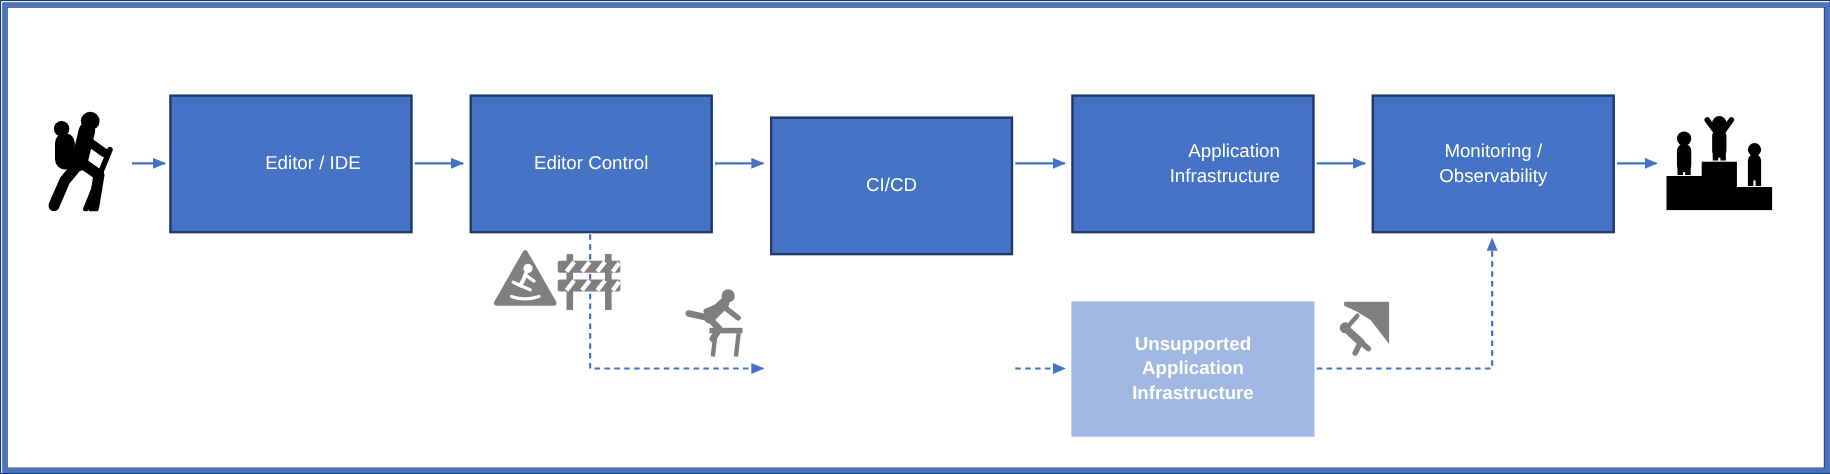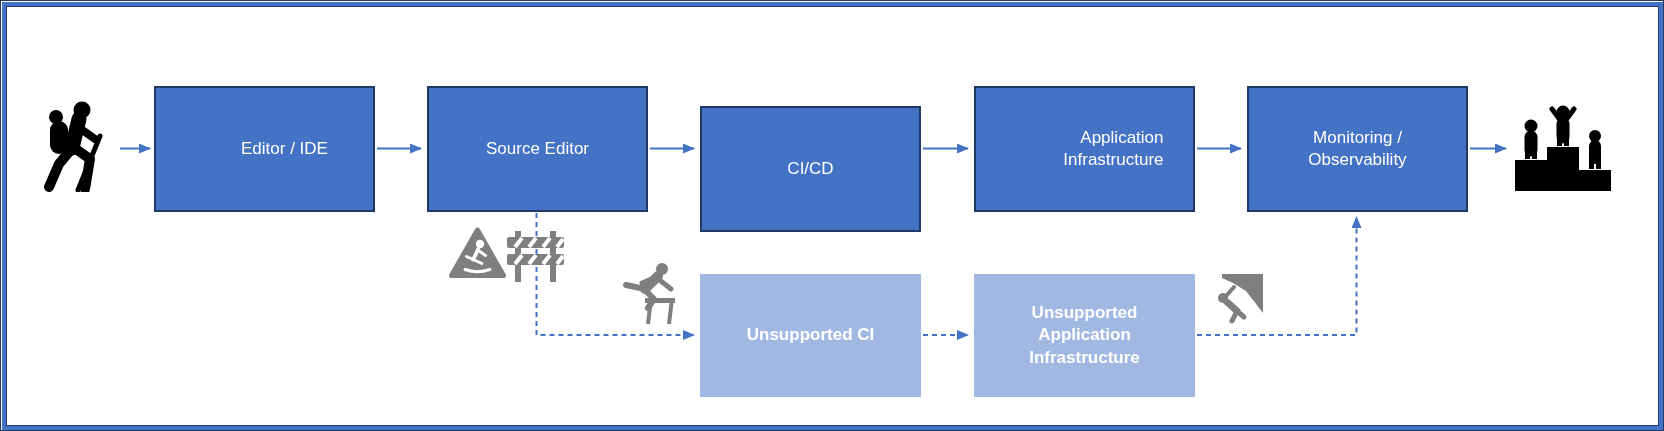--- a/index.html
+++ b/index.html
@@ -75,35 +75,32 @@
 
     <path class="conn dash" d="M536.5 213 V335 H694" marker-end="url(#ah)"></path>
     <path class="conn dash" d="M923 335 H968" marker-end="url(#ah)"></path>
     <path class="conn dash" d="M1197 335 H1356.5 V217" marker-end="url(#ah)"></path>
   </svg>
 
   <div class="node primary" style="left:154px; top:86px;padding-left:40px;">
     <span>Editor / IDE</span>
   </div>
   <div class="node primary" style="left:427px; top:86px;">
-    <span>Source Editor</span>
+    <span>Editor Control</span>
   </div>
   <div class="node primary" style="left:700px; top:86px;margin-top:20px;">
     <span>CI/CD</span>
   </div>
   <div class="node primary" style="left:974px; top:86px;text-align:right;">
     <span>Application Infrastructure</span>
   </div>
   <div class="node primary" style="left:1247px; top:86px;">
     <span>Monitoring / Observability</span>
   </div>
 
-  <div class="node secondary" style="left:700px; top:274px;">
-    <span>Unsupported CI</span>
-  </div>
   <div class="node secondary" style="left:974px; top:274px;">
     <span>Unsupported Application Infrastructure</span>
   </div>
 
   <svg class="icon" style="left:44px; top:100px;" width="64" height="92" viewBox="0 0 64 92">
     <circle class="k-fill" cx="38" cy="10" r="8.5"></circle>
     <path class="k-stroke rnd" d="M35 19 L28 48" stroke-width="15"></path>
     <rect class="k-fill" x="6" y="21" width="18" height="33" rx="9"></rect>
     <circle class="k-fill" cx="12" cy="17" r="7"></circle>
     <path class="k-stroke rnd" d="M34 27 L51 39" stroke-width="8"></path>

